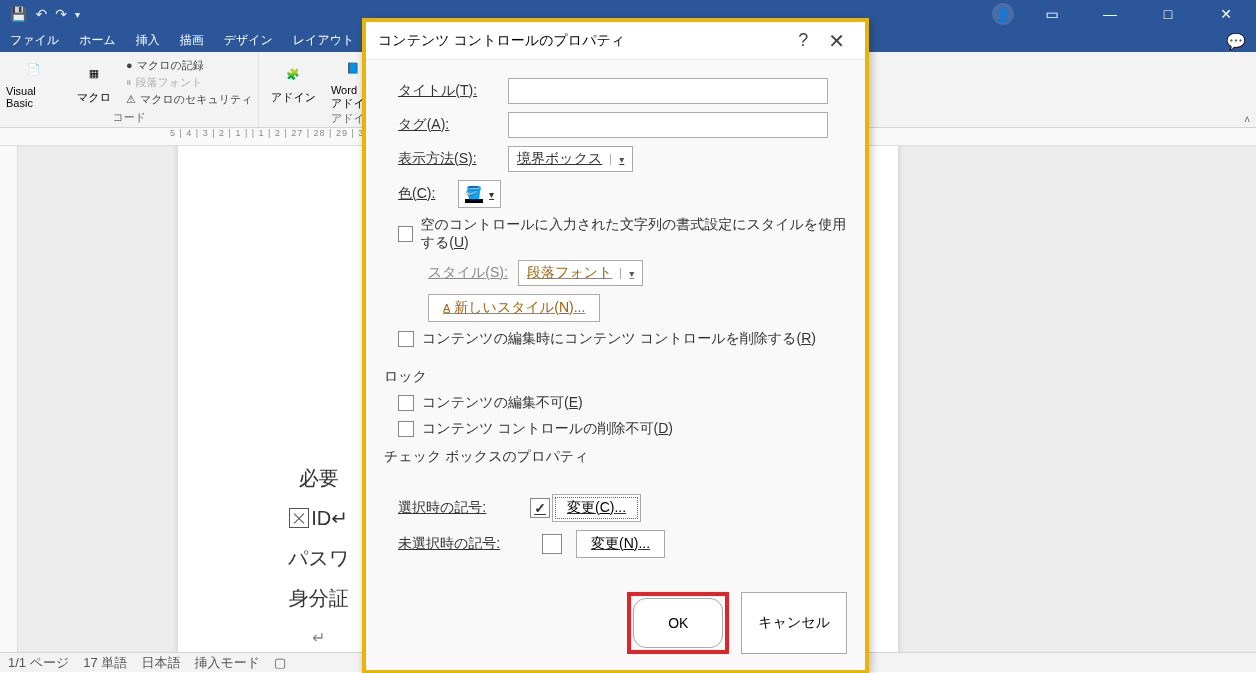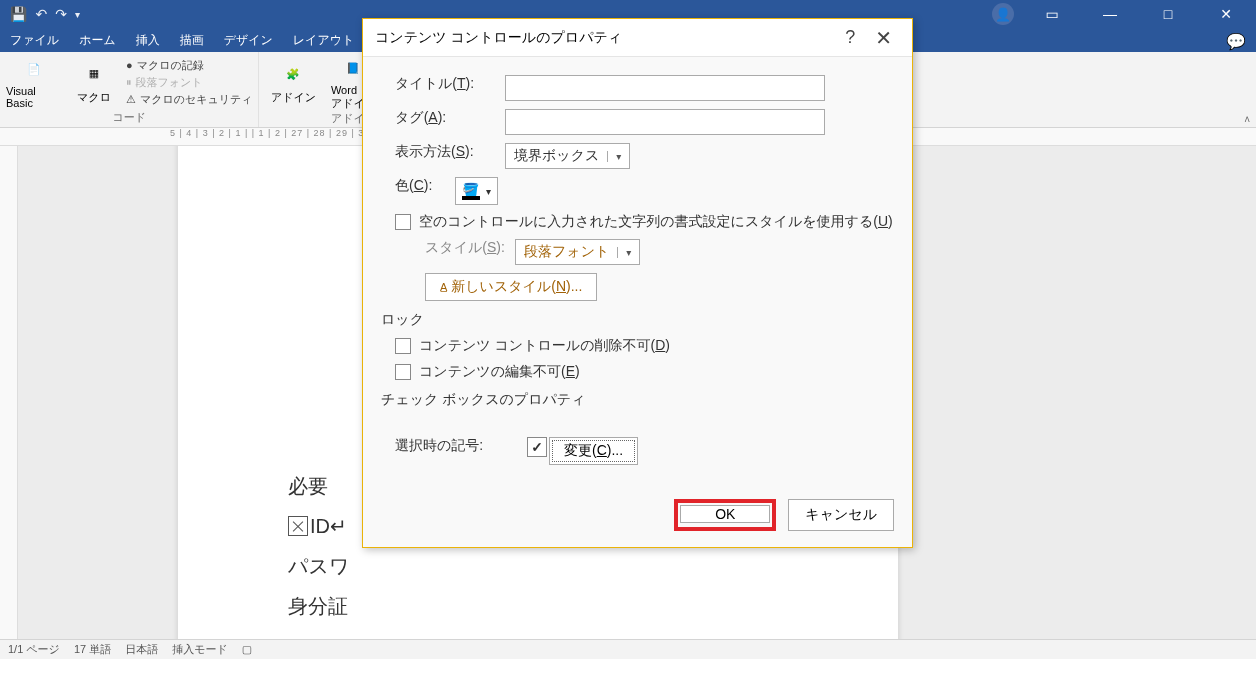--- a/index.html
+++ b/index.html
@@ -31,41 +31,41 @@
 .ribbon-collapse { position:absolute; right:6px; bottom:2px; color:#666; font-size:10px;}
 
 
 .ruler-area { background:#f9f9f9; height:18px; border-bottom:1px solid #ddd; position:relative; font-size:9px; color:#888; overflow:hidden;}
 .ruler-area .marks { position:absolute; left:170px; right:10px; top:0; height:18px; white-space:nowrap; letter-spacing:1px;}
 .v-ruler { position:absolute; left:0; top:146px; bottom:20px; width:18px; background:#f9f9f9; border-right:1px solid #ddd; font-size:9px; color:#888; overflow:hidden;}
 
 
 .docarea { position:absolute; left:18px; right:0; top:146px; bottom:20px; background:#ececec; overflow:hidden;}
 .page { position:absolute; left:160px; top:-40px; width:720px; height:900px; background:#fff; box-shadow:0 0 6px rgba(0,0,0,.15);}
-.page .content { position:absolute; left:110px; top:360px; font-size:20px; color:#333; line-height:40px; font-family:"Yu Mincho","MS Mincho",serif;}
+.page .content { position:absolute; left:110px; top:352px; font-size:20px; color:#333; line-height:40px; font-family:"Yu Mincho","MS Mincho",serif;text-align:center;}
 .checkbox-symbol { display:inline-block; width:20px; height:20px; border:1.5px solid #555; position:relative; vertical-align:-3px; margin-right:2px;}
 .checkbox-symbol.x::before, .checkbox-symbol.x::after { content:""; position:absolute; left:2px; right:2px; top:50%; border-top:1.5px solid #555;}
 .checkbox-symbol.x::before{ transform:rotate(45deg);} .checkbox-symbol.x::after{ transform:rotate(-45deg);}
 .para-mark { color:#888; font-size:16px;}
 
 
-.statusbar { position:absolute; left:0; right:0; bottom:14px; height:20px; background:#f3f3f3; border-top:1px solid #d4d4d4; display:flex; align-items:center; font-size:11px; color:#555; padding:0 8px; gap:14px;}
+.statusbar { position:absolute; left:0; right:0; bottom:1px; height:20px; background:#f3f3f3; border-top:1px solid #d4d4d4; display:flex; align-items:center; font-size:13px; color:#555; padding:0 8px; gap:14px;}
 .statusbar .right { margin-left:auto; display:flex; align-items:center; gap:10px;}
 .zoom-slider { width:100px; height:2px; background:#aaa; position:relative;}
 .zoom-slider .thumb { position:absolute; left:65px; top:-4px; width:3px; height:10px; background:#555;}
 .view-btn { width:18px; height:14px; border:1px solid #999; display:inline-block;}
 
 
-.dlg-backdrop { position:absolute; left:362px; top:18px; width:551px; background:#f9f9f9; border:1px solid #eab308; box-shadow:2px 2px 8px rgba(0,0,0,.25); }
+.dlg-backdrop { position:absolute; left:362px; top:18px; width:507px; background:#f9f9f9; border:4px solid #eab308; box-shadow:2px 2px 8px rgba(0,0,0,.25); }
 .dlg-title { height:38px; display:flex; align-items:center; padding:0 12px; background:#fff; border-bottom:1px solid #e5e5e5; font-size:14px;}
 .dlg-title .help { margin-left:auto; font-size:18px; color:#444; padding:0 12px; cursor:pointer;}
 .dlg-title .close { font-size:20px; color:#444; padding:0 8px; cursor:pointer;}
 .dlg-body { padding:10px 18px 14px 18px; font-size:14px; color:#333; }
 .fieldset-label { font-size:14px; color:#333; margin:6px 0 8px 0;}
-.form-row { display:flex; align-items:flex-start; margin:8px 0;}
+.form-row { display:flex; align-items:center; margin:8px 0;text-decoration:underline;}
 .form-row .lbl { width:110px;}
 .form-row input[type=text] { flex:1; max-width:320px; height:26px; border:1px solid #aaa; padding:0 4px; background:#fff;}
 .combo { display:flex; align-items:center; border:1px solid #aaa; background:#fff; height:26px;}
 .combo span { padding:0 8px;}
 .combo .arrow { border-left:1px solid #aaa; width:22px; text-align:center; font-size:10px; color:#555;}
 .color-btn { display:flex; align-items:center; border:1px solid #aaa; background:#fff; height:28px; padding:0 6px; gap:6px;}
 .bucket-icon { width:18px; height:18px; position:relative; }
 .bucket-icon::after { content:""; position:absolute; left:0; right:0; bottom:0; height:4px; background:#000;}
 .chk-row { display:flex; align-items:center; gap:8px; margin:8px 0;}
 .chk { width:16px; height:16px; border:1px solid #888; background:#fff; cursor:pointer;}
@@ -240,42 +240,51 @@
             <div class="arrow">▾</div>
           </div>
         </div>
         <div class="form-row">
           <button class="btn" disabled="">
             <span style="font-size:11px;">A̲</span>
             新しいスタイル(<u class="access">N</u>)...
           </button>
         </div>
       </div>
-    </div>
-
-    <div class="fieldset-label" style="margin-top:10px;">ロック</div>
+      <div class="chk-row">
+        <div class="chk"></div>
+        <span>コンテンツの編集時にコンテンツ コントロールを削除する(<u class="access">R</u>)</span>
+      </div>
+    </div>
+
+    <div class="fieldset-label" style="margin-top:20px;">ロック</div>
     <div style="padding-left:14px;">
       <div class="chk-row">
         <div class="chk"></div>
+        <span>コンテンツの編集不可(<u class="access">E</u>)</span>
+      </div>
+      <div class="chk-row">
+        <div class="chk"></div>
         <span>コンテンツ コントロールの削除不可(<u class="access">D</u>)</span>
-      </div>
-      <div class="chk-row">
-        <div class="chk"></div>
-        <span>コンテンツの編集不可(<u class="access">E</u>)</span>
       </div>
     </div>
 
     <div class="fieldset-label" style="margin-top:10px;">チェック ボックスのプロパティ</div>
     <div style="padding-left:14px;">
       <div class="form-row" style="gap:2px;margin-top:28px;">
         <div style="width:130px;">選択時の記号:</div>
         <span class="sym-box checked"></span>
         <button class="btn focus">変更(<u class="access">C</u>)...</button>
       </div>
+      <div class="form-row" style="gap:14px;">
+        <div style="width:130px;">未選択時の記号:</div>
+        <span class="sym-box"></span>
+        <button class="btn">変更(<u class="access">N</u>)...</button>
+      </div>
     </div>
   </div>
   <div class="dlg-buttons">
     <div class="ok-highlight">
-      <button class="btn" style="padding:0 34px;">OK</button>
+      <button class="btn" style="padding:16px 34px;border-radius:13px;">OK</button>
     </div>
     <button class="btn" style="padding:6px 16px;">キャンセル</button>
   </div>
 </div>
 
 </body></html>

